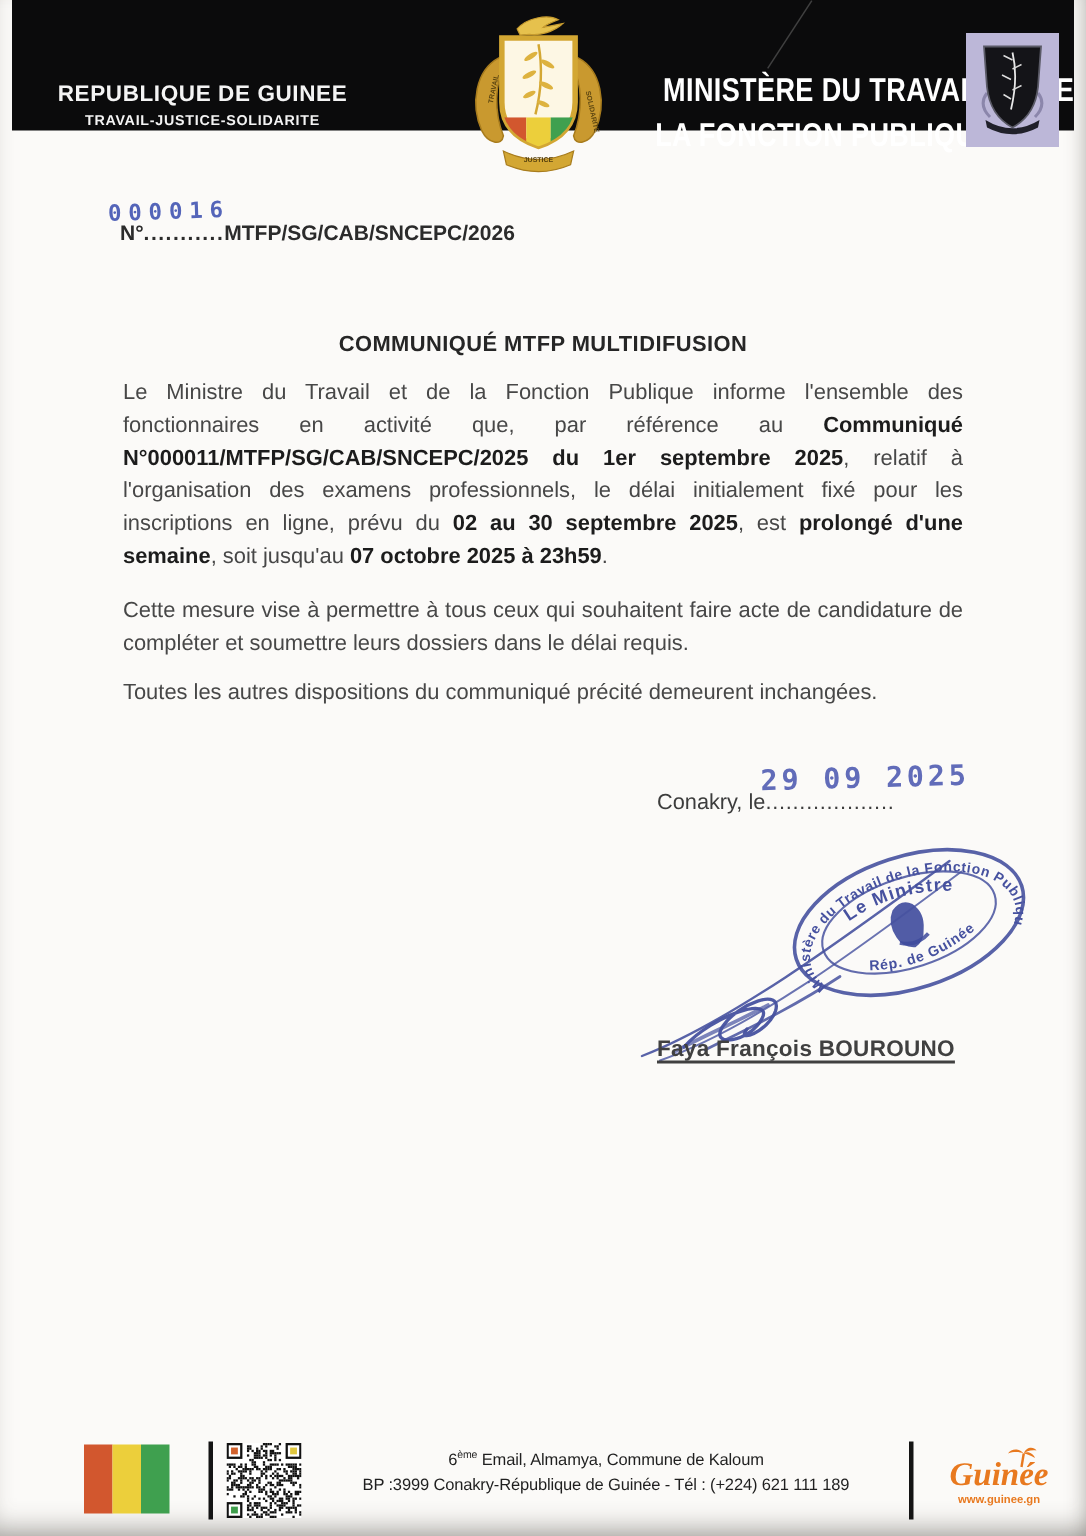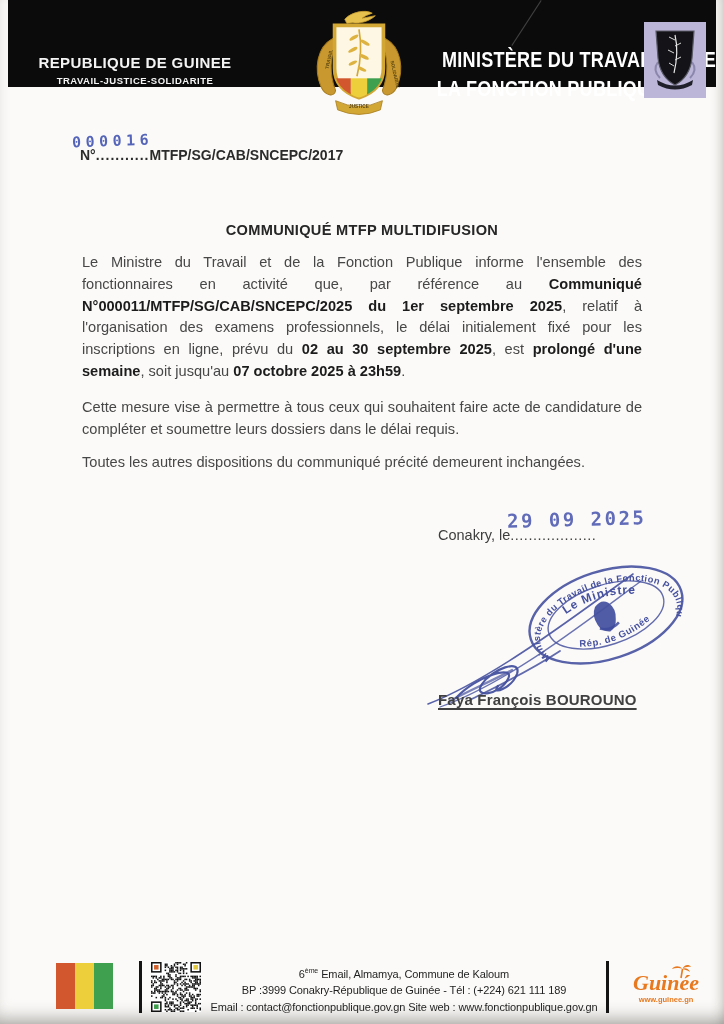--- a/index.html
+++ b/index.html
@@ -114,21 +114,21 @@
       <g stroke="#dcdcdc" stroke-width="1" fill="none">
         <path d="M31,18 l-6,-3 M31,24 l6,-3 M30,31 l-6,-3 M31,38 l6,-3 M30,44 l-5,-3"></path>
       </g>
       <path d="M13,58 q18,11 36,0 l-1,5 q-17,9 -34,0 z" fill="#20202a"></path>
     </svg>
 
     <div class="scratch"></div>
   </div>
 
   <div class="stamp-number">000016</div>
-  <div class="ref-line"><span>N°</span><span class="dots">...........</span><span>MTFP/SG/CAB/SNCEPC/2017</span></div>
+  <div class="ref-line"><span>N°</span><span class="dots">...........</span><span>MTFP/SG/CAB/SNCEPC/2026</span></div>
 
   <div class="doc-title">COMMUNIQUÉ MTFP MULTIDIFUSION</div>
 
   <p class="body-text" id="para1"><span>Le Ministre du Travail et de la Fonction Publique informe l'ensemble des fonctionnaires en activité que, par référence au </span><b>Communiqué N°000011/MTFP/SG/CAB/SNCEPC/2025 du 1er septembre 2025</b><span>, relatif à l'organisation des examens professionnels, le délai initialement fixé pour les inscriptions en ligne, prévu du </span><b>02 au 30 septembre 2025</b><span>, est </span><b>prolongé d'une semaine</b><span>, soit jusqu'au </span><b>07 octobre 2025 à 23h59</b><span>.</span></p>
 
   <p class="body-text" id="para3">Toutes les autres dispositions du communiqué précité demeurent inchangées.</p>
   <p class="body-text" id="para2">Cette mesure vise à permettre à tous ceux qui souhaitent faire acte de candidature de compléter et soumettre leurs dossiers dans le délai requis.</p>
 
   <div class="date-stamp">29 09 2025</div>
   <div class="date-line"><span>Conakry, le</span><span class="dots">...................</span></div>
@@ -550,21 +550,20 @@
         <rect x="19" y="32" width="1" height="1"></rect>
         <rect x="20" y="32" width="1" height="1"></rect>
         <rect x="21" y="32" width="1" height="1"></rect>
         <rect x="29" y="32" width="1" height="1"></rect>
       </g>
   </svg>
 
   <div class="footer-text">
     <div><span>6</span><sup>ème</sup><span> Email, Almamya, Commune de Kaloum</span></div>
     <div>BP :3999 Conakry-République de Guinée - Tél : (+224) 621 111 189</div>
-    <div>Email : contact@fonctionpublique.gov.gn Site web : www.fonctionpublique.gov.gn</div>
   </div>
 
   <div class="fdiv fdiv2"></div>
 
   <div class="site-logo">
     <svg class="logo-tree" viewBox="0 0 22 16">
       <path d="M11,15 L12.5,6" stroke="#e8791f" stroke-width="1.6" fill="none"></path>
       <path d="M12.5,6 C9,2 4,3 2,6 C6,4.5 10,5 12.5,6 Z M12.5,6 C14,1.5 19,1 21,4 C17,3.5 14,4.5 12.5,6 Z M12.5,6 C15,4 19,6 20,9 C17,7 14.5,6.5 12.5,6 Z" fill="#e8791f"></path>
     </svg>
     <div class="logo-word">Guinée</div>

